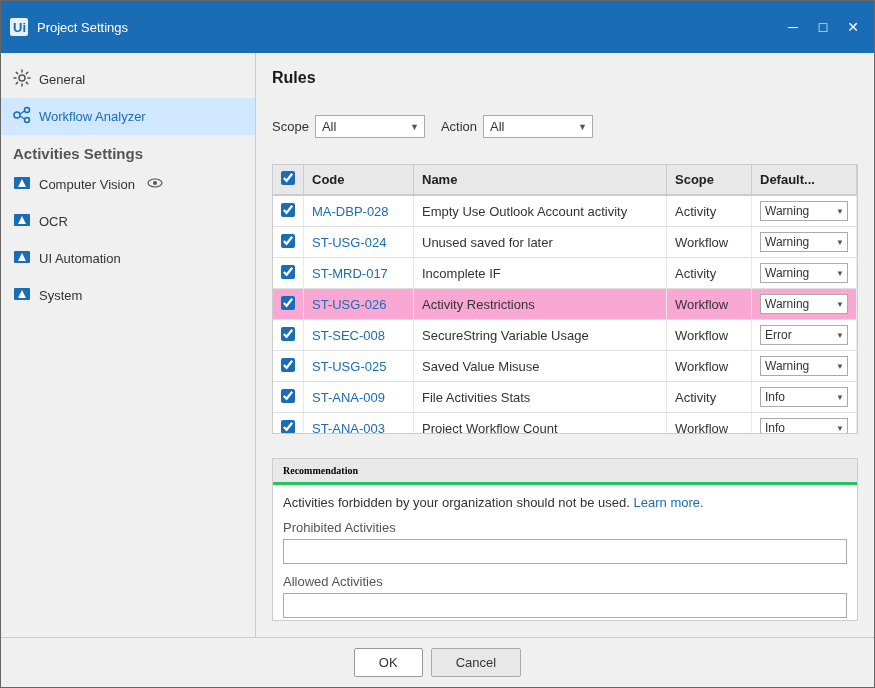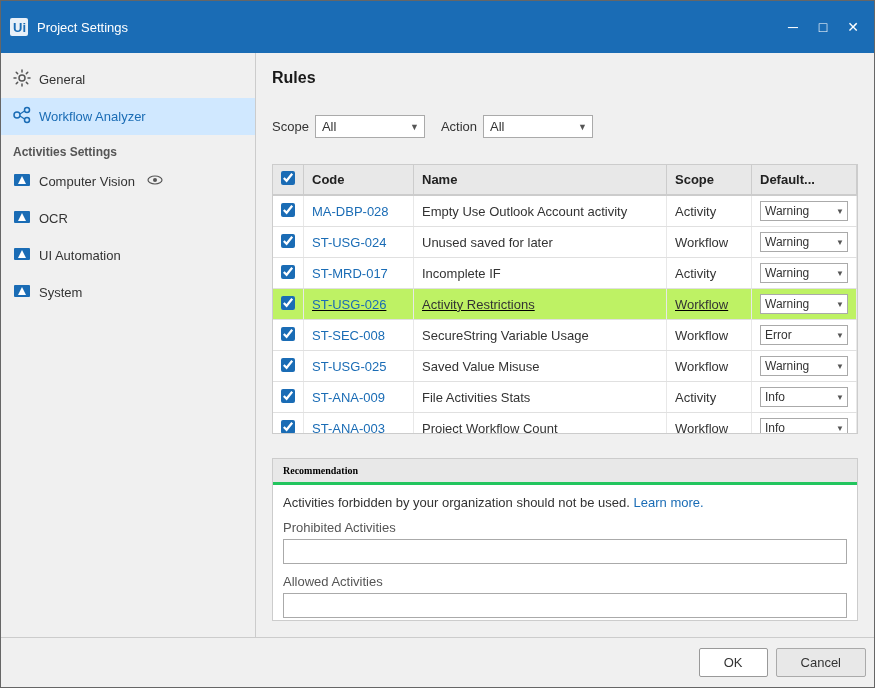--- a/index.html
+++ b/index.html
@@ -14,41 +14,41 @@
     .title-bar-buttons { display: flex; gap: 4px; }
     .title-btn { width: 26px; height: 26px; background: transparent; border: none; color: white; font-size: 14px; cursor: pointer; display: flex; align-items: center; justify-content: center; border-radius: 2px; }
 
     
     .main { display: flex; flex: 1; overflow: hidden; }
 
     
     .sidebar { width: 255px; background: #f0f0f0; border-right: 1px solid #ccc; flex-shrink: 0; padding-top: 8px; }
     .sidebar-item { display: flex; align-items: center; padding: 8px 12px; cursor: pointer; color: #333; gap: 8px; }
     .sidebar-item.active { background: #d0e8ff; color: #1a6cb5; }
-    .sidebar-section-label { padding: 10px 12px 4px 12px; color: #555; font-size: 12px; font-weight: 600; }
+    .sidebar-section-label { padding: 10px 12px 4px 12px; color: #555; font-size: 15px; font-weight: 600; }
     .sidebar-item.sub { padding-left: 12px; }
 
     
     .right-panel { flex: 1; display: flex; flex-direction: column; overflow: hidden; padding: 16px; background: #f0f0f0; gap: 16px; }
     .panel-title { font-size: 16px; font-weight: 600; color: #1a1a1a; margin-bottom: 12px; }
 
     
     .filters-row { display: flex; align-items: center; gap: 16px; margin-bottom: 10px; }
     .filter-group { display: flex; align-items: center; gap: 6px; }
     .filter-label { font-size: 13px; color: #333; }
     .filter-select { border: 1px solid #aaa; background: white; padding: 3px 20px 3px 6px; font-size: 13px; appearance: none; -webkit-appearance: none; cursor: pointer; min-width: 110px; color: #333; position: relative; }
     .select-wrapper { position: relative; display: inline-block; }
     .select-wrapper::after { content: '▼'; font-size: 9px; position: absolute; right: 6px; top: 50%; transform: translateY(-50%); pointer-events: none; color: #555; }
 
     
     .table-container { flex: 1; border: 1px solid #ccc; overflow: hidden; display: flex; flex-direction: column; min-height: 0; }
     table { width: 100%; border-collapse: collapse; background: white; }
     thead th { background: #e8e8e8; border-bottom: 2px solid #ccc; border-right: 1px solid #ccc; padding: 6px 8px; text-align: left; font-weight: 600; font-size: 13px; color: #222; position: sticky; top: 0; z-index: 1; }
     tbody td { border-bottom: 1px solid #e0e0e0; border-right: 1px solid #e8e8e8; padding: 5px 8px; font-size: 13px; color: #333; }
-    tbody tr.selected { background: #bef264; text-decoration: underline; }
+    tbody tr.selected { background: #f9a8d4; }
     .code-link { color: #1a6cb5; text-decoration: none; cursor: pointer; }
 
     
     .cb-cell { width: 30px; text-align: center; }
     input[type="checkbox"] { width: 14px; height: 14px; cursor: pointer; accent-color: #1a6cb5; }
 
     
     .default-select-wrapper { position: relative; display: inline-block; }
     .default-select { border: 1px solid #aaa; background: white; padding: 2px 18px 2px 4px; font-size: 12px; appearance: none; -webkit-appearance: none; cursor: pointer; color: #333; width: 88px; }
     .default-select-wrapper::after { content: '▼'; font-size: 8px; position: absolute; right: 4px; top: 50%; transform: translateY(-50%); pointer-events: none; color: #555; }
@@ -56,21 +56,21 @@
     
     .recommendation-section { border: 1px solid #ccc; background: white; margin-top: 0; }
     .rec-header { background: #e8e8e8; padding: 6px 10px; font-weight: 600; font-size: 10px; border-bottom: 3px solid #22c55e; font-family: Liberation Serif, serif; }
     .rec-body { padding: 10px; }
     .rec-text { font-size: 13px; color: #333; margin-bottom: 10px; }
     .rec-link { color: #1a6cb5; cursor: pointer; text-decoration: none; }
     .rec-field-label { font-size: 13px; color: #555; margin-bottom: 4px; }
     .rec-input { width: 100%; border: 1px solid #aaa; padding: 4px 6px; font-size: 13px; background: white; margin-bottom: 10px; }
 
     
-    .bottom-bar { padding: 10px 8px; display: flex; justify-content: flex-end; gap: 8px; background: #f0f0f0; border-top: 1px solid #ccc; flex-shrink: 0; }
+    .bottom-bar { padding: 10px 8px; display: flex; justify-content: center; gap: 8px; background: #f0f0f0; border-top: 1px solid #ccc; flex-shrink: 0; }
     .btn { padding: 6px 24px; font-size: 13px; border: 1px solid #aaa; background: #e8e8e8; cursor: pointer; border-radius: 2px; color: #333; }
     .btn.primary { background: white; border: 1px solid #999; }
   </style>
 </head>
 <body>
 
 <div class="window">
 
   <div class="title-bar">
     <div class="title-bar-icon">

